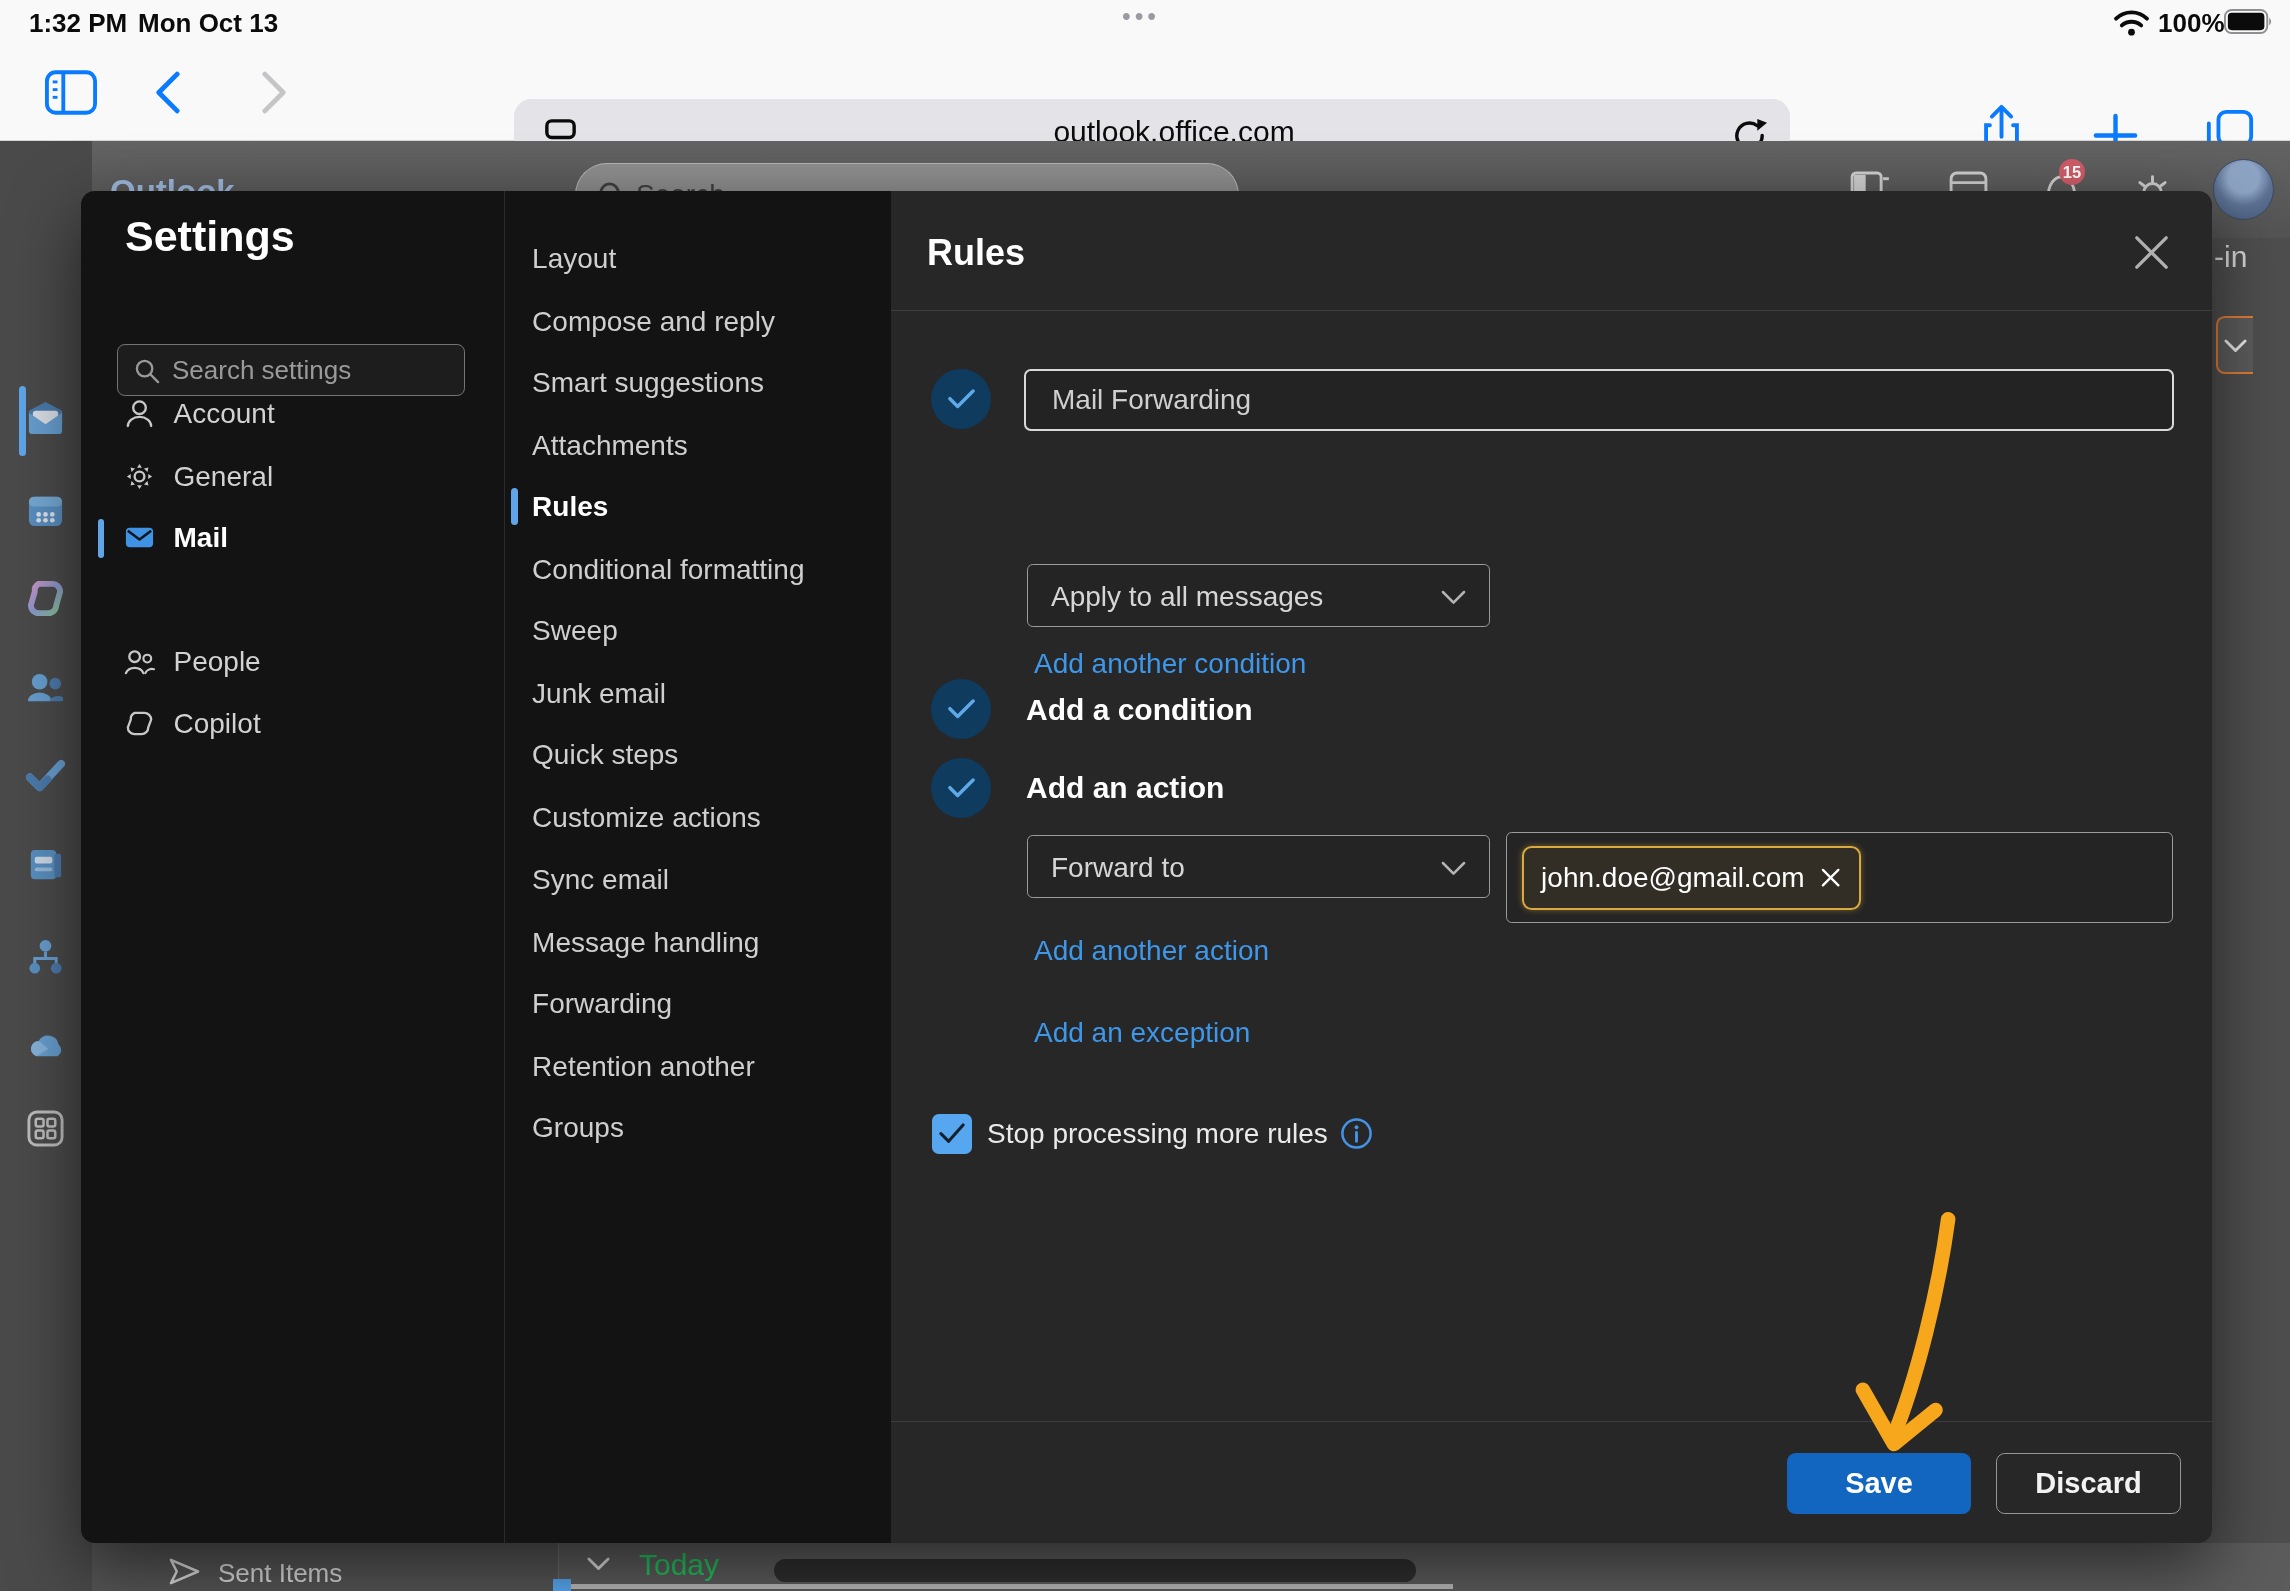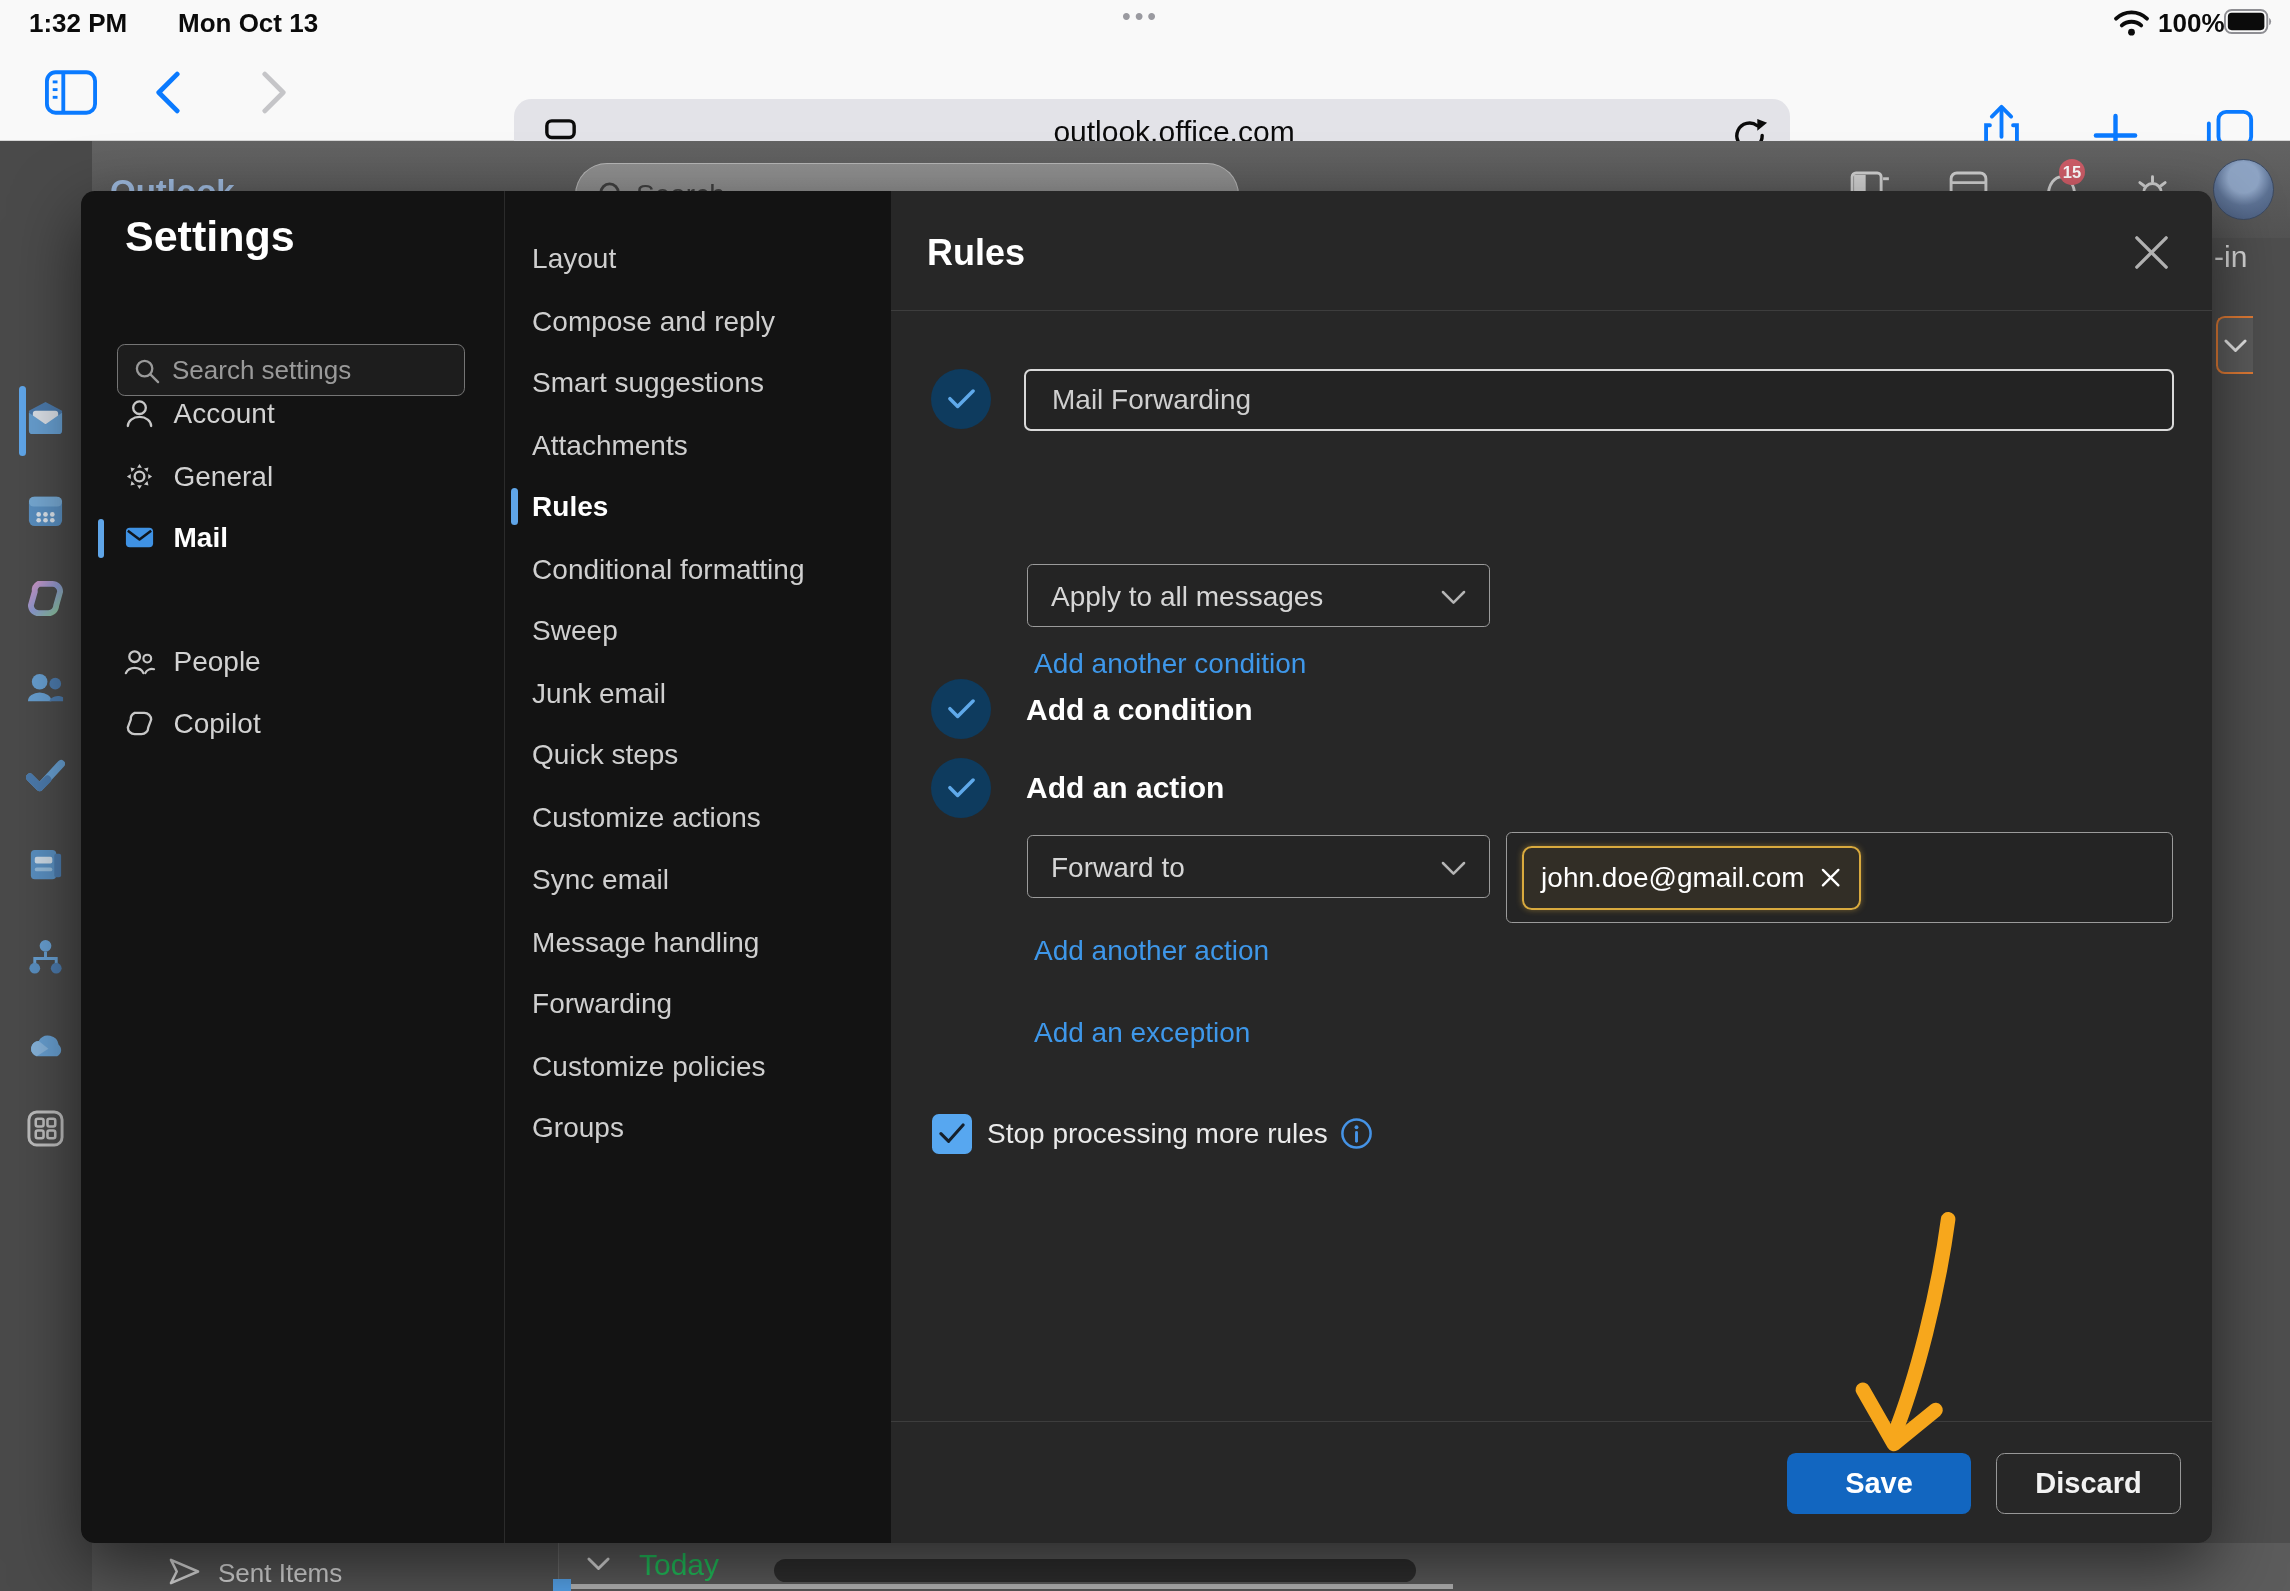--- a/index.html
+++ b/index.html
@@ -6,21 +6,21 @@
   html,body { background:#222; }
   #screen {
     position:relative; width:2290px; height:1591px; overflow:hidden;
     font-family:"Liberation Sans","DejaVu Sans",sans-serif; background:#4f4f4f;
   }
   .abs { position:absolute; }
   
   #statusbar { left:0; top:0; width:2290px; height:44px; background:#f9f9f9; color:#111; }
   #safaribar { left:0; top:44px; width:2290px; height:97px; background:#f9f9f9; border-bottom:1px solid #d6d6d6; }
   .sb-text { font-size:26px; font-weight:700; color:#0b0b0b; }
-  .sb-text.reg { font-weight:600;margin-left:40px; }
+  .sb-text.reg { font-weight:600; }
   #url-pill { left:514px; top:55px; width:1276px; height:72px; background:#e3e3e8; border-radius:17.5px; }
   #url-text { width:100%; text-align:center; top:16px; font-size:30px; color:#0b0b0b;padding-left:44px; }
   
   #ol-header { left:0; top:141px; width:2290px; height:97px; background:linear-gradient(#636363,#535353); }
   #ol-main { left:0; top:238px; width:2290px; height:1354px; background:#4e4e4e; }
   #ol-bottom-left { left:0; top:1543px; width:558px; height:49px; background:#555555; }
   #ol-bottom-right { left:558px; top:1543px; width:1732px; height:49px; background:#5c5c5c; border-left:1px solid #6e6e6e; }
   #ol-logo { left:110px; top:173px; font-size:33px; font-weight:700; color:#9db9dd; }
   #ol-search-pill { left:575px; top:163px; width:664px; height:64px; background:rgba(255,255,255,.30); border:1px solid rgba(255,255,255,.35); border-radius:32px; color:#3c3c3c; }
   #ol-search-pill .txt { left:60px; top:14.6px; font-size:28px; color:#3f3f3f; }
@@ -369,21 +369,21 @@
       <div class="mnav abs" style="top:669px">
           <span class="lbl">Sync email</span>
         </div>
       <div class="mnav abs" style="top:732px">
           <span class="lbl">Message handling</span>
         </div>
       <div class="mnav abs" style="top:793px">
           <span class="lbl">Forwarding</span>
         </div>
       <div class="mnav abs" style="top:856px">
-          <span class="lbl">Customize policies</span>
+          <span class="lbl">Retention another</span>
         </div>
       <div class="mnav abs" style="top:917px">
           <span class="lbl">Groups</span>
         </div>
     </div>
 
     <div id="panel-right" class="abs">
       <div id="rules-title" class="abs">Rules</div>
       <svg id="rules-close" class="abs" viewBox="0 0 46 46">
         <line x1="8" y1="8" x2="38" y2="38" stroke="#b0b0b0" stroke-width="3.4" stroke-linecap="round"></line>

